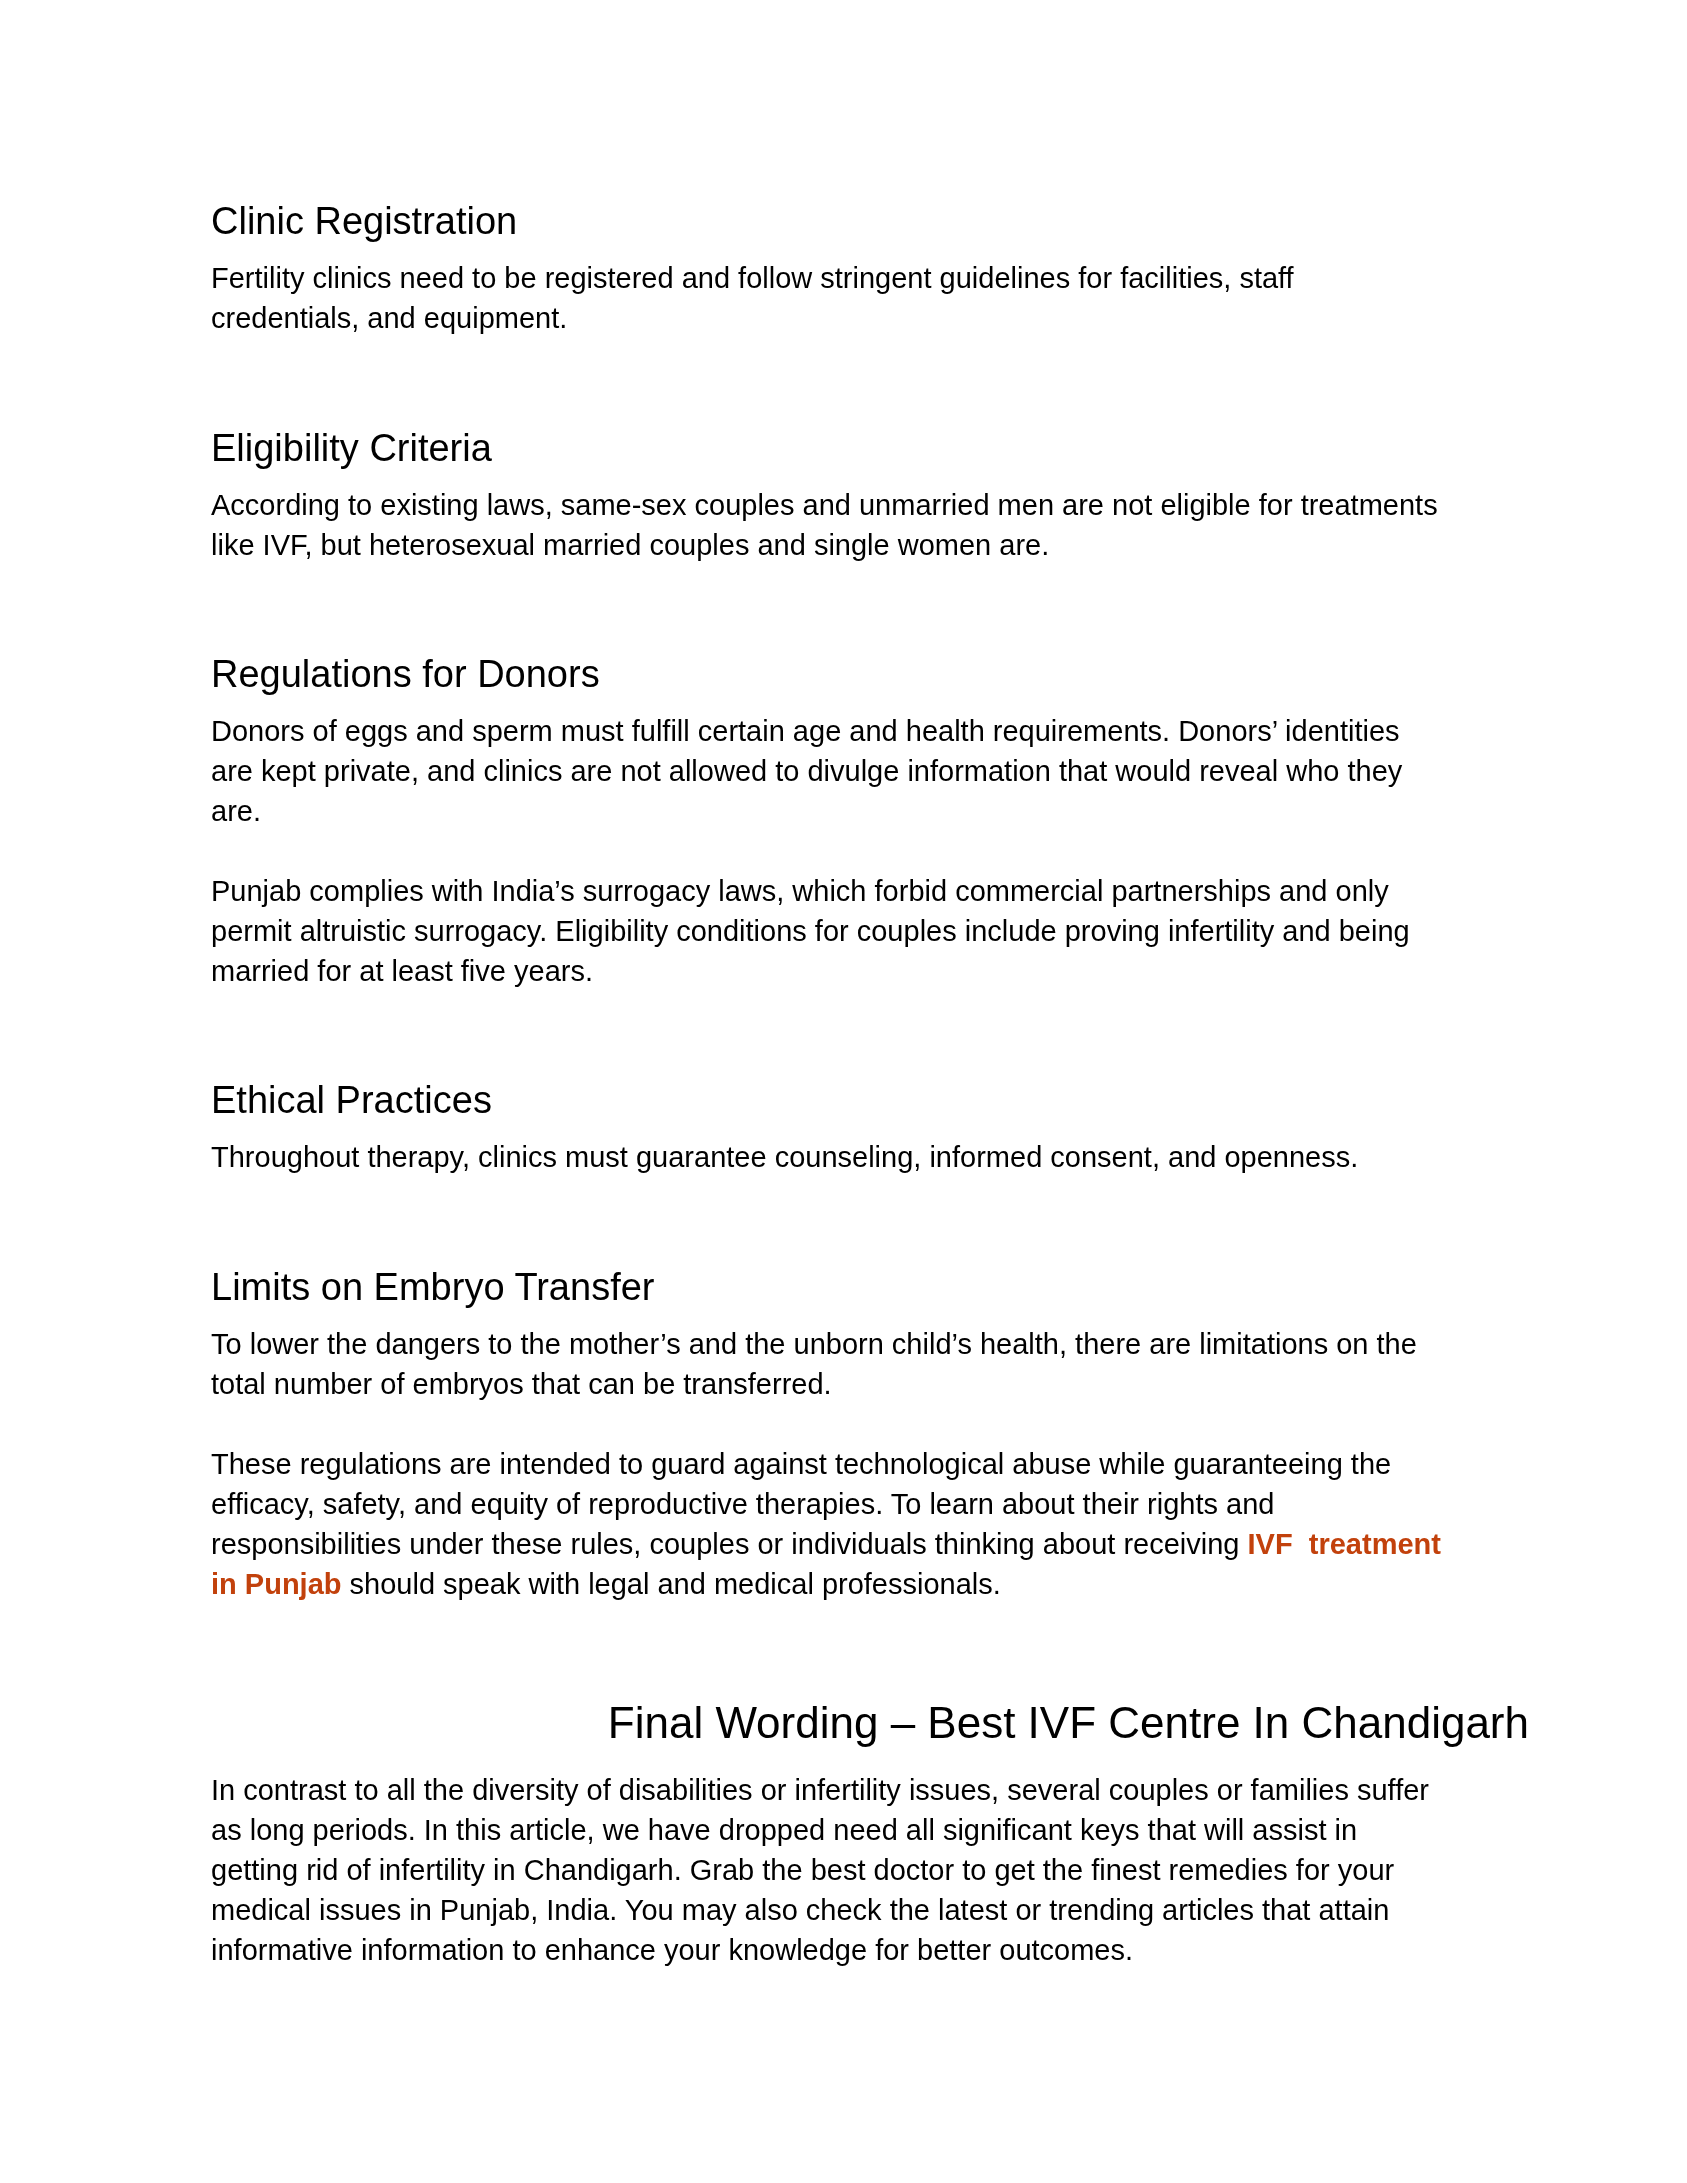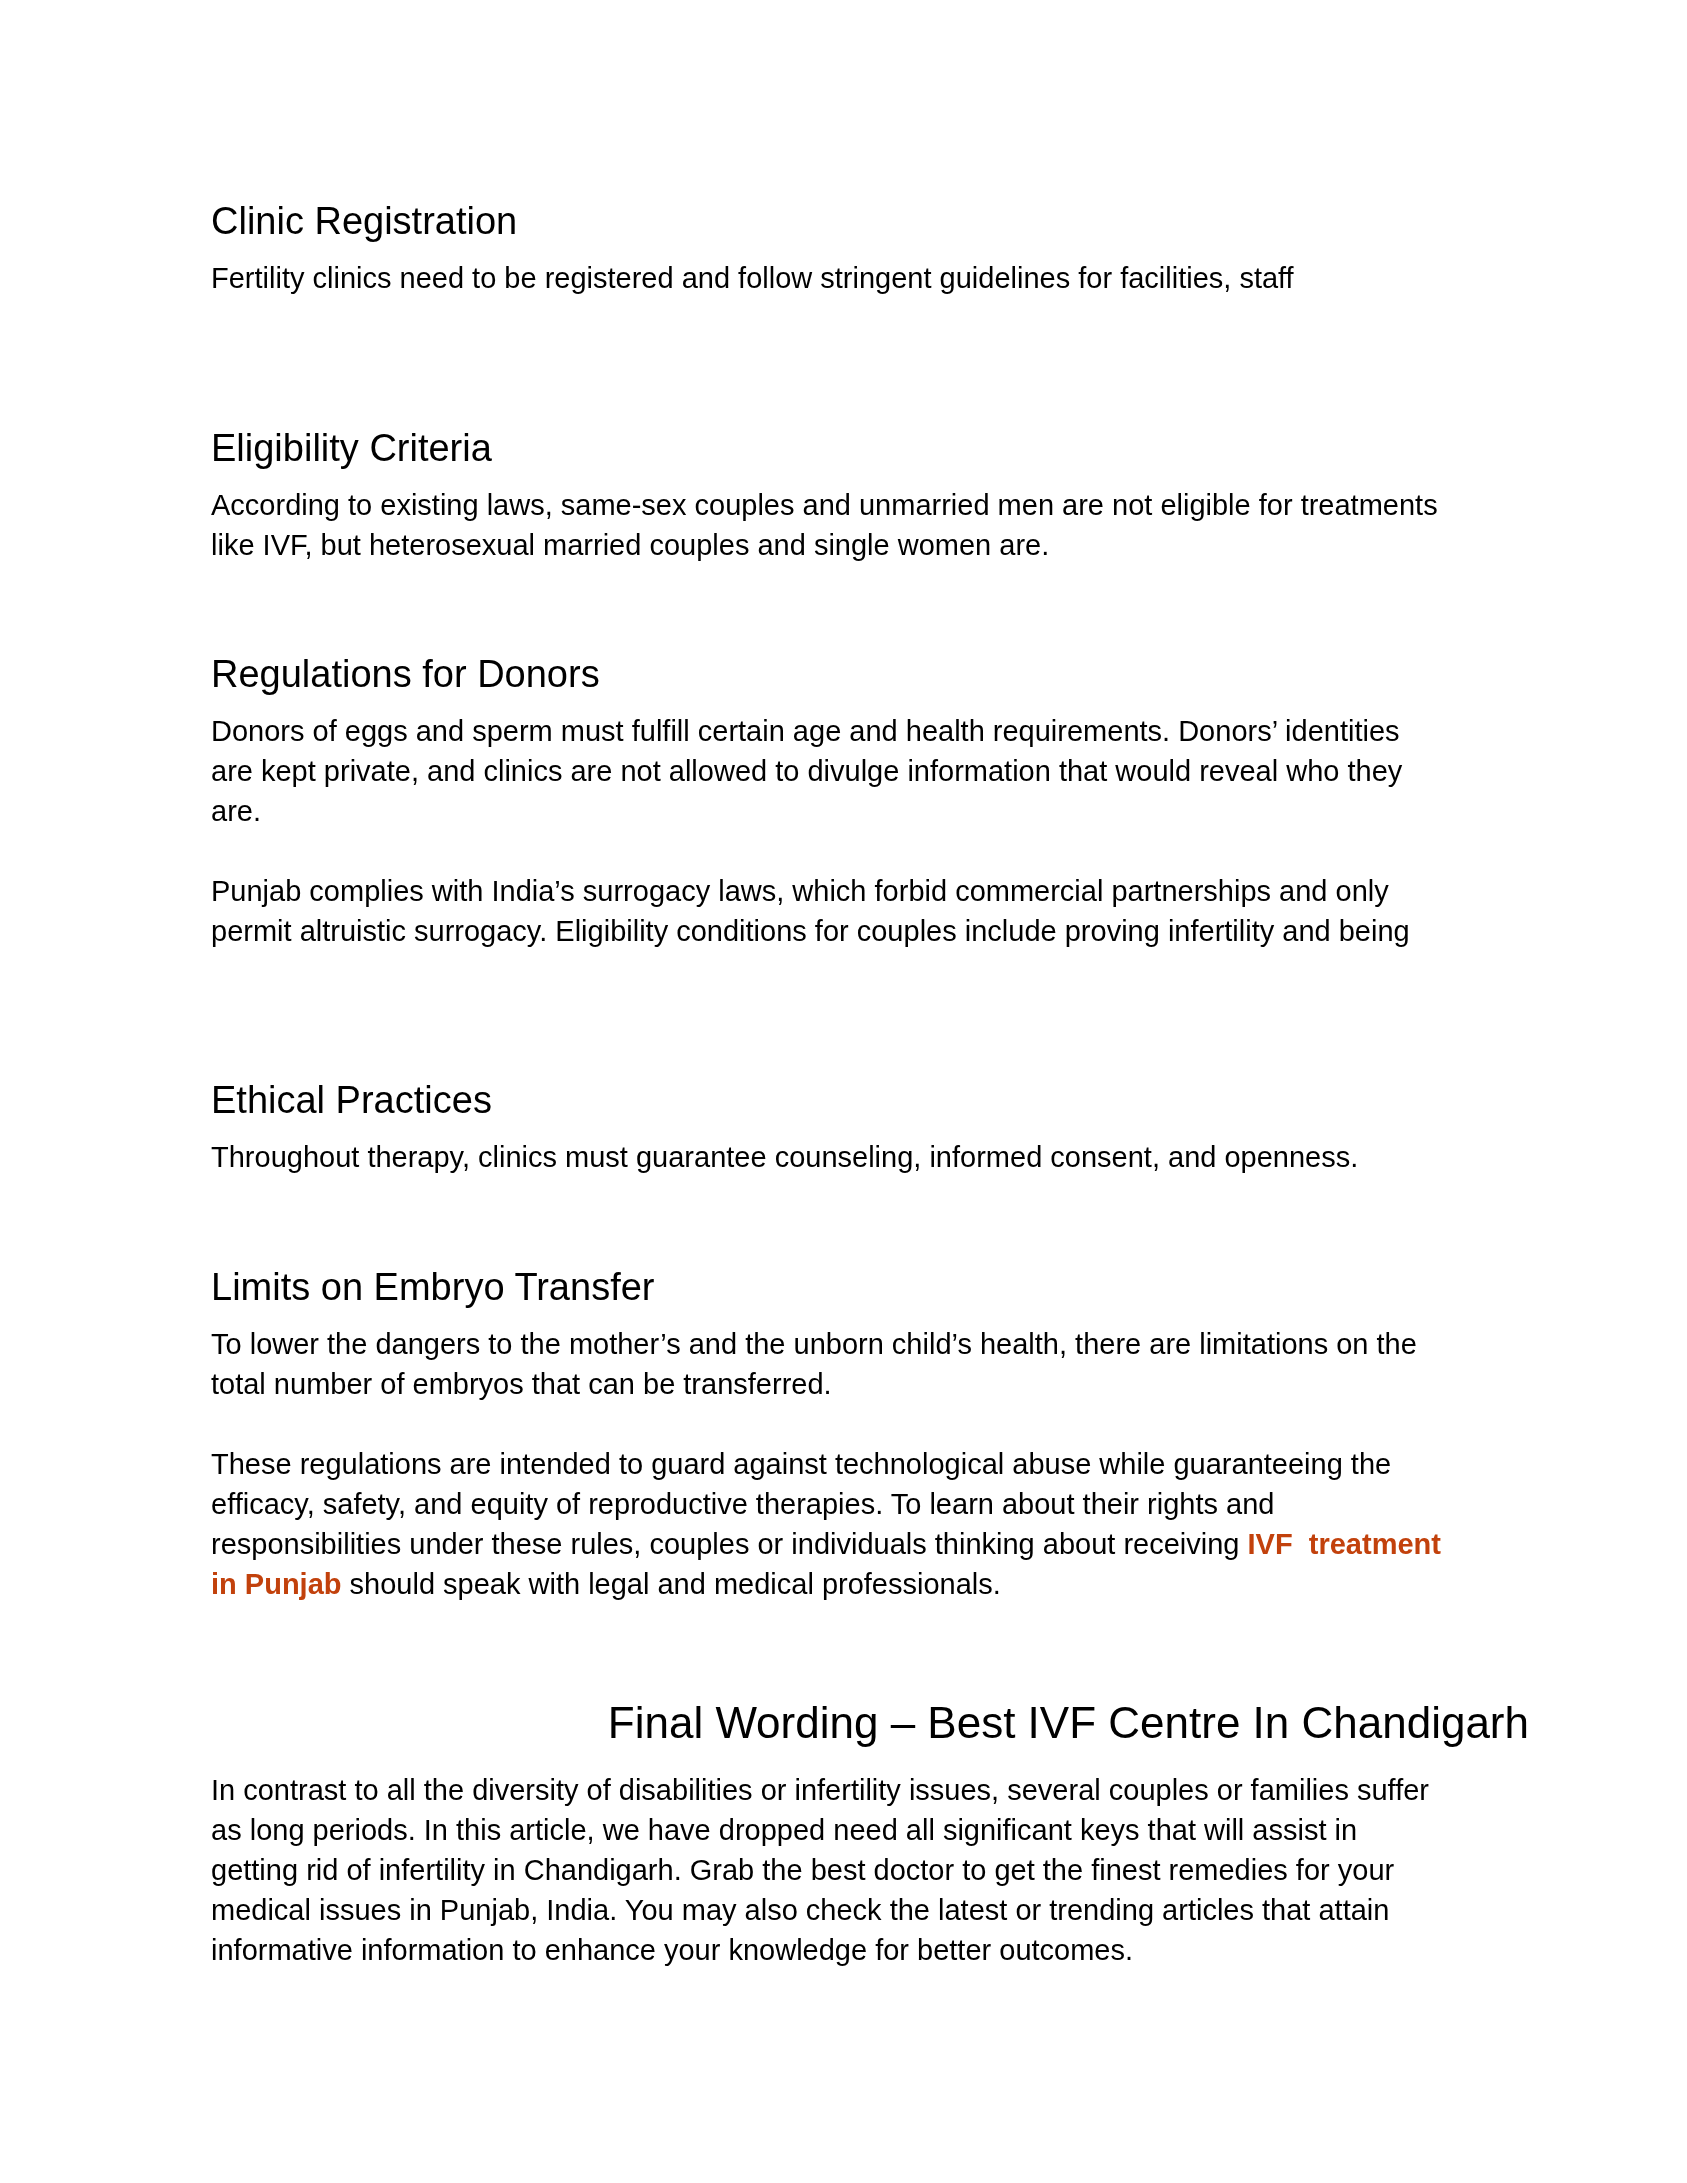--- a/index.html
+++ b/index.html
@@ -60,37 +60,39 @@
   }
 </style>
 </head>
 <body>
 
 <div class="page">
 
   <h2 class="blk h2" style="top:198px">Clinic Registration</h2>
   <p class="blk p" style="top:258px">
     <span class="line">Fertility clinics need to be registered and follow stringent guidelines for facilities, staff</span>
+    <span class="line">credentials, and equipment.</span>
   </p>
 
   <h2 class="blk h2" style="top:425px">Eligibility Criteria</h2>
   <p class="blk p" style="top:485px">
     <span class="line">According to existing laws, same-sex couples and unmarried men are not eligible for treatments</span>
     <span class="line">like IVF, but heterosexual married couples and single women are.</span>
   </p>
 
   <h2 class="blk h2" style="top:651px">Regulations for Donors</h2>
   <p class="blk p" style="top:711px">
     <span class="line">Donors of eggs and sperm must fulfill certain age and health requirements. Donors’ identities</span>
     <span class="line">are kept private, and clinics are not allowed to divulge information that would reveal who they</span>
     <span class="line">are.</span>
   </p>
   <p class="blk p" style="top:871px">
     <span class="line">Punjab complies with India’s surrogacy laws, which forbid commercial partnerships and only</span>
     <span class="line">permit altruistic surrogacy. Eligibility conditions for couples include proving infertility and being</span>
+    <span class="line">married for at least five years.</span>
   </p>
 
   <h2 class="blk h2" style="top:1077px">Ethical Practices</h2>
   <p class="blk p" style="top:1137px">
     <span class="line">Throughout therapy, clinics must guarantee counseling, informed consent, and openness.</span>
   </p>
 
   <h2 class="blk h2" style="top:1264px">Limits on Embryo Transfer</h2>
   <p class="blk p" style="top:1324px">
     <span class="line">To lower the dangers to the mother’s and the unborn child’s health, there are limitations on the</span>

